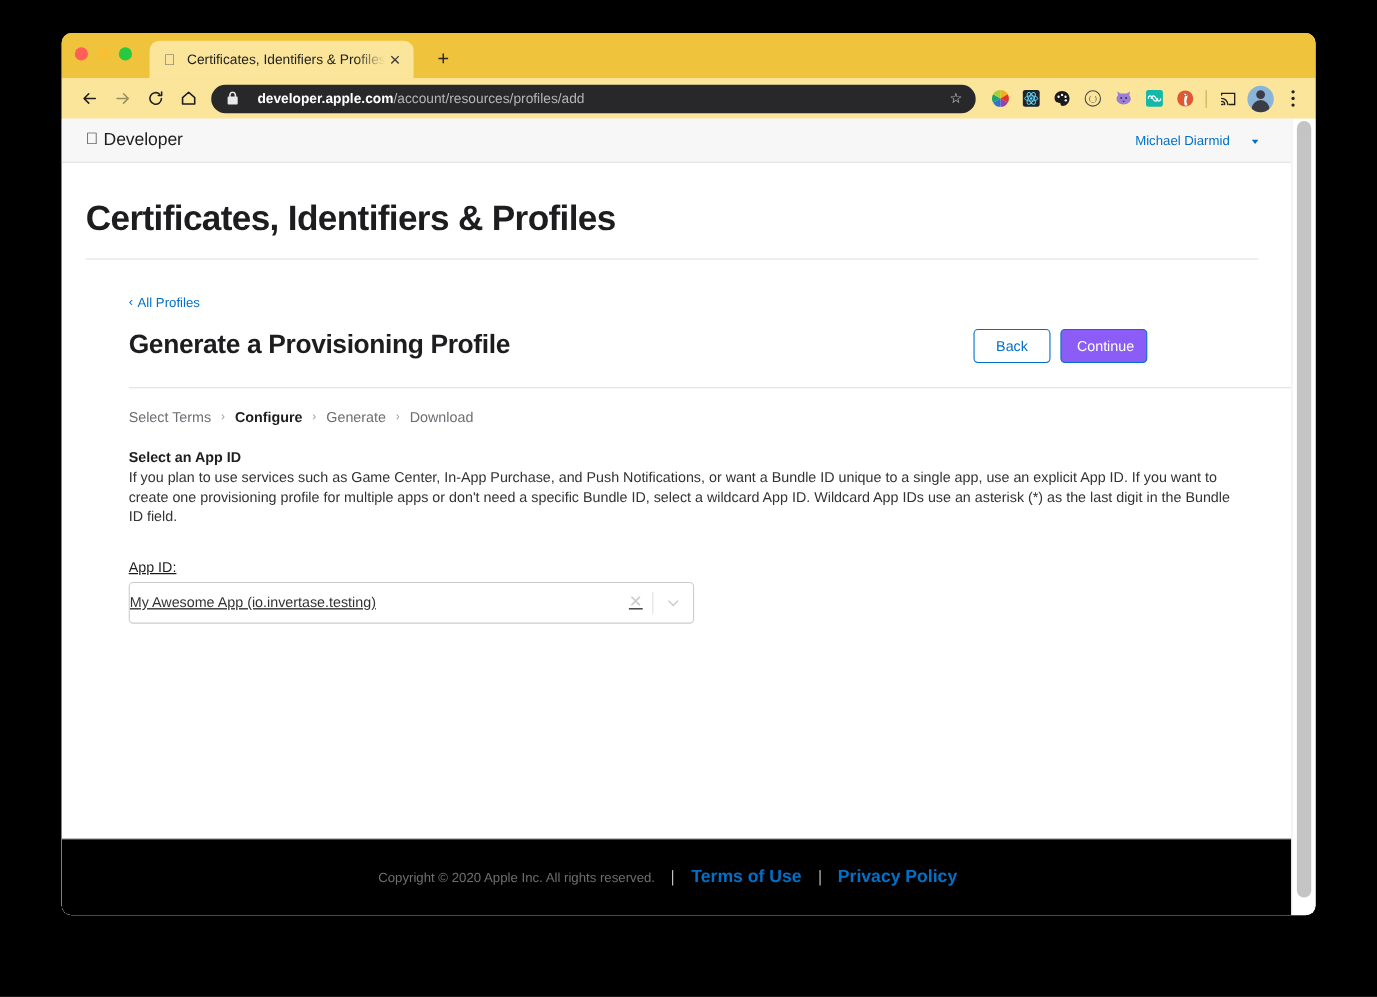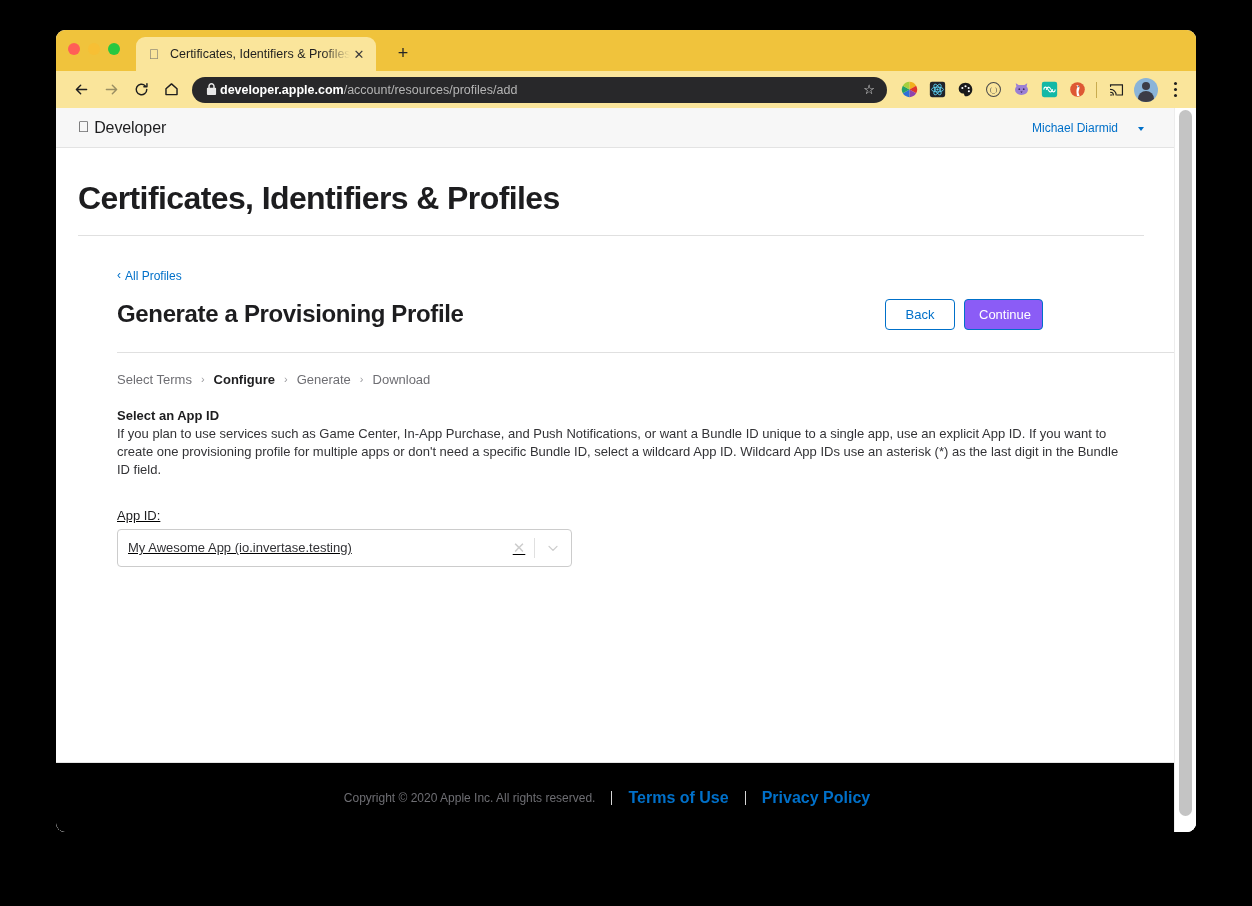--- a/index.html
+++ b/index.html
@@ -126,21 +126,21 @@
     padding: 0 8px 0 12px;
     min-width: 0;
   }
   .lock-icon {
     flex: 0 0 14px;
     display: flex; align-items: center; justify-content: center;
     color: #e8e8e8;
   }
   .url {
     flex: 1 1 auto;
-    margin-left: 2px;
+    margin-left: 16px;
     font-size: 12.5px;
     white-space: nowrap;
     overflow: hidden;
     color: #b5b5b5;
     min-width: 0;
   }
   .url .host { color: #ffffff; font-weight: bold; }
   .star {
     flex: 0 0 20px;
     display: flex; align-items: center; justify-content: center;
@@ -350,28 +350,27 @@
   }
 
   
   .field-block { margin-top: 29px; text-decoration: underline; }
   .field-label {
     font-size: 13px;
     color: #1d1d1f;
     margin-bottom: 6px;
   }
   .select-control {
-    width: 455px;
+    width: 514px;
     height: 38px;
     border: 1px solid #cccccc;
     border-radius: 4px;
     background: #ffffff;
     display: flex;
     align-items: center;
-    padding-left: 10px;
   }
   .select-value {
     flex: 1 1 auto;
     font-size: 13px;
     color: #333336;
     white-space: nowrap;
     overflow: hidden;
   }
   .select-clear {
     flex: 0 0 30px;

